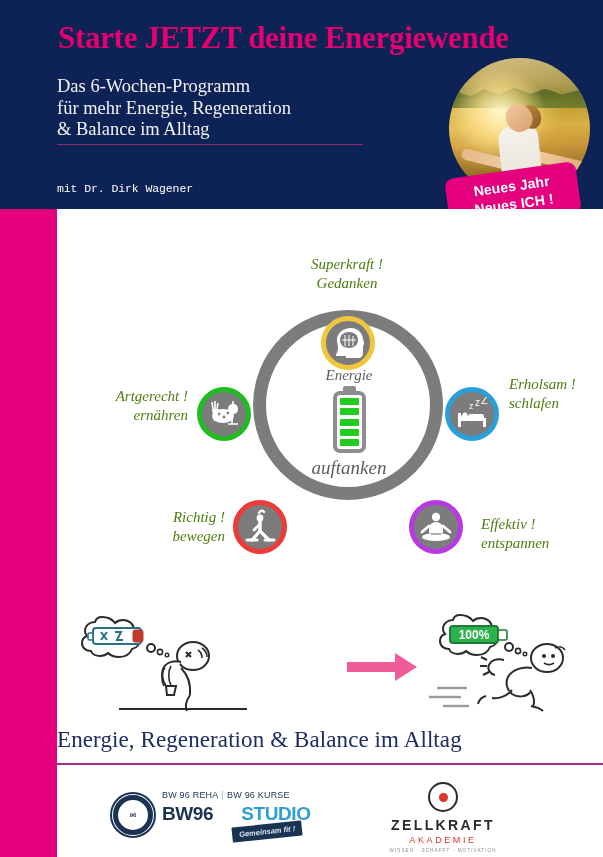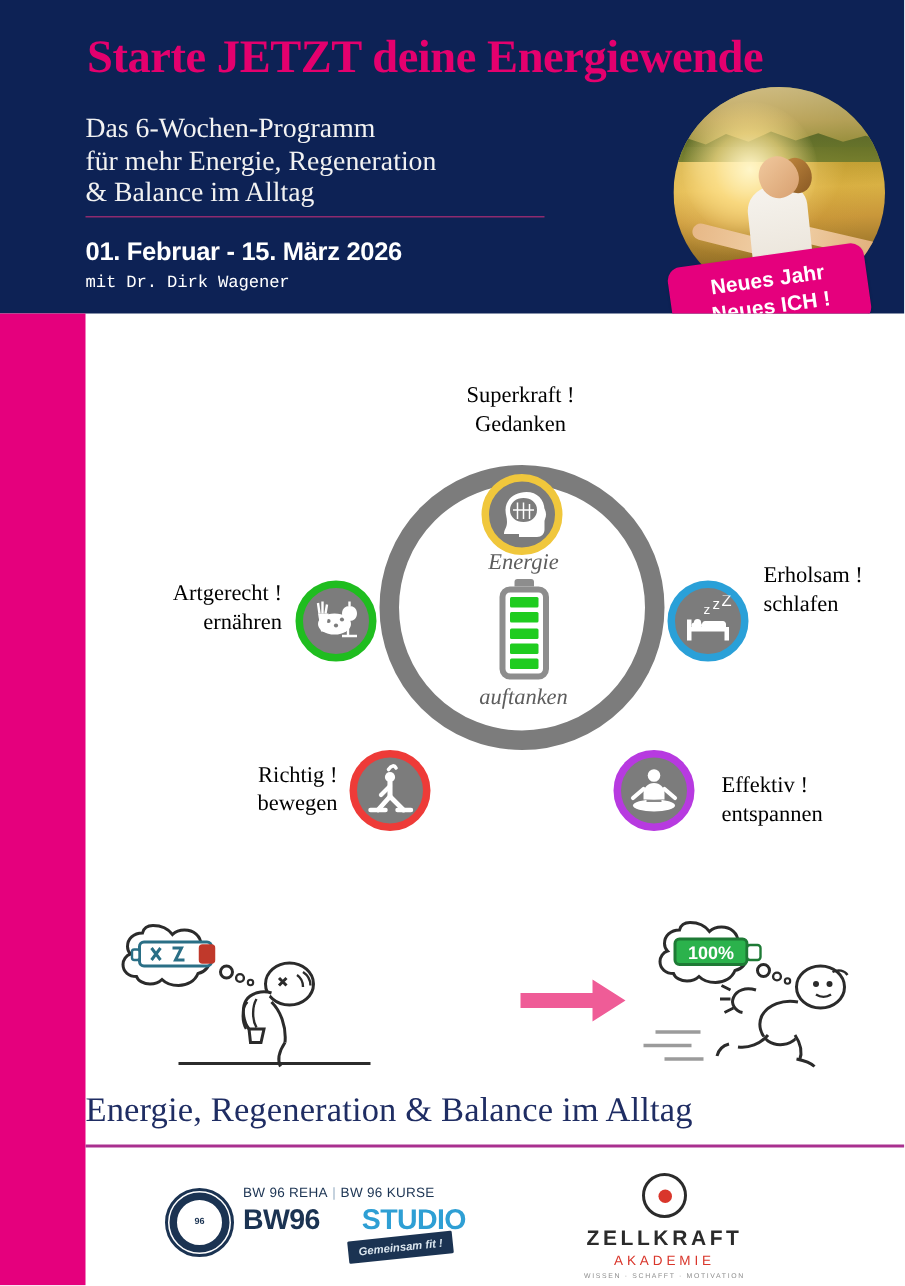--- a/index.html
+++ b/index.html
@@ -139,37 +139,38 @@
   .node svg{display:block;}
   .node-brain   {left:264px;top:101px;border:5px solid #f0c73c;}
   .node-eat     {left:140px;top:172px;border:5px solid #1fbd1f;}
   .node-sleep   {left:388px;top:172px;border:5px solid #2aa0d8;}
   .node-move    {left:176px;top:285px;border:5px solid #ee3b38;}
   .node-relax   {left:352px;top:285px;border:5px solid #b73ae0;}
 
   .lbl{
     position:absolute;
     font-family:"Liberation Serif", serif;
+    font-style:italic;
     font-size:15px;line-height:19px;
-    color:#000000;
+    color:#4d7c0f;
     white-space:pre-line;
   }
   .lbl-brain{left:210px;top:40px;text-align:center;width:160px;}
   .lbl-eat  {left:31px;top:160px;text-align:right;width:100px;margin-top:12px;}
   .lbl-sleep{left:452px;top:160px;text-align:left;width:110px;}
   .lbl-move {left:28px;top:293px;text-align:right;width:140px;}
   .lbl-relax{left:424px;top:300px;text-align:left;width:130px;}
 
   .lbl-energie{
     position:absolute;left:232px;top:152px;width:120px;text-align:center;
     font-family:"Liberation Serif", serif;font-style:italic;font-size:15px;color:#5d5d5d;
   }
   .lbl-auftanken{
     position:absolute;left:222px;top:242px;width:140px;text-align:center;
-    font-family:"Liberation Serif", serif;font-style:italic;font-size:15px;color:#5d5d5d;
+    font-family:"Liberation Serif", serif;font-style:italic;font-size:19px;color:#5d5d5d;
   }
   .battery{
     position:absolute;left:276px;top:176px;width:33px;height:62px;
     border:4px solid #8d8d8d;border-radius:7px;box-sizing:border-box;
     background:#fff;
     padding:3px 3px;
     display:flex;flex-direction:column;justify-content:space-between;
   }
   .battery .cell{height:7px;background:#1fcc1f;border-radius:1px;}
   .battery-cap{
@@ -247,21 +248,20 @@
   <div class="header">
 
     <div class="title">Starte JETZT deine Energiewende</div>
 
     <div class="subtitle" style="white-space:pre-line;margin-top:14px;">Das 6-Wochen-Programm
 für mehr Energie, Regeneration
 &amp; Balance im Alltag</div>
 
     <div class="rule-head"></div>
 
-    <div class="dateline">01. Februar - 15. März 2026</div>
     <div class="presenter">mit Dr. Dirk Wagener</div>
 
     <div class="photo">
       <div class="sky"></div>
       <div class="ridge"></div>
       <div class="glow"></div>
       <div class="armL"></div>
       <div class="armR"></div>
       <div class="body"></div>
       <div class="hair"></div>

